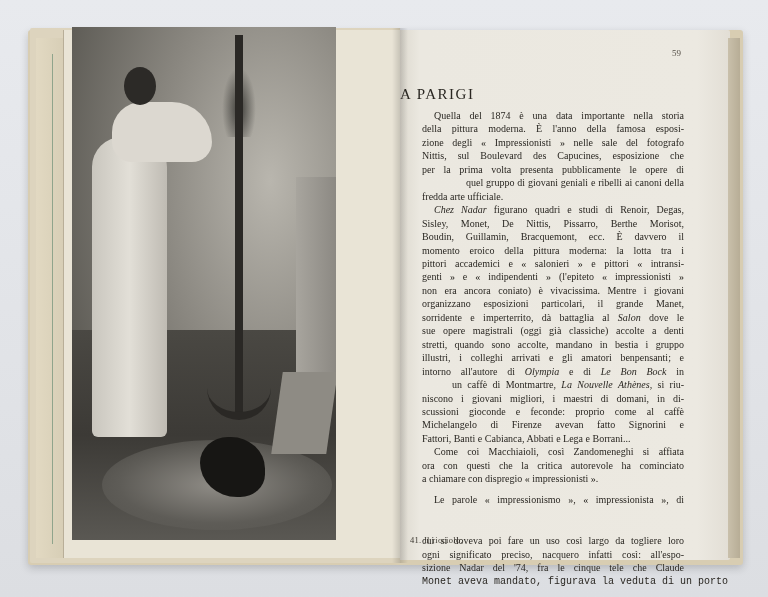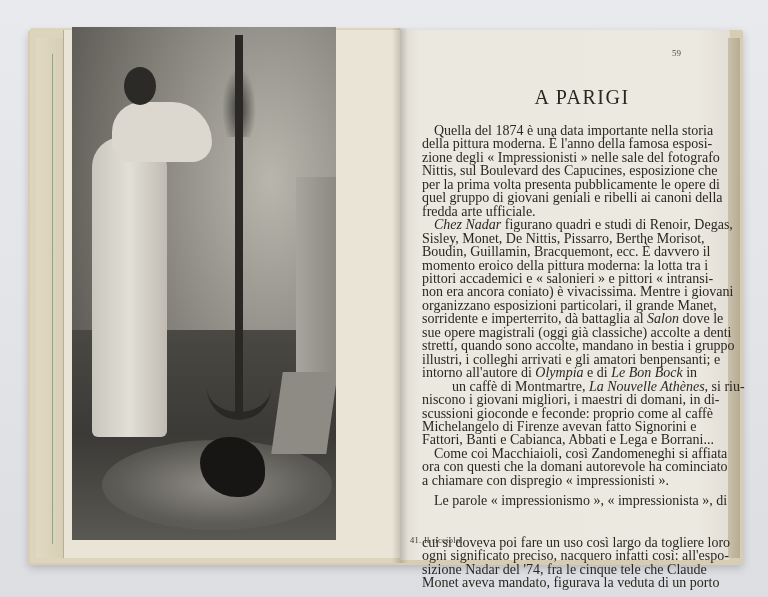--- a/index.html
+++ b/index.html
@@ -105,26 +105,26 @@
     background:linear-gradient(90deg,#c9c0ab,#b7ad96);
   }
   .gutter {
     position:absolute; left:392px; top:28px; width:16px; height:535px;
     background:linear-gradient(90deg,rgba(0,0,0,0) 0%,rgba(0,0,0,0.14) 50%,rgba(0,0,0,0) 100%);
   }
   .page-number {
     position:absolute; left:672px; top:48px; font-size:9px; color:#555048;
   }
   .chapter-title {
-    position:absolute; left:417px; top:86px; width:330px; text-align:center;
-    font-size:20px; letter-spacing:1.5px; color:#2a2722;
+    position:absolute; left:400px; top:86px; width:330px; text-align:left;
+    font-size:15px; letter-spacing:1.5px; color:#2a2722;
   }
   .body-text {
-    position:absolute; left:422px; top:124px; width:262px;
-    font-size:14px; line-height:13.45px; color:#2a2722;
+    position:absolute; left:422px; top:109px; width:262px;
+    font-size:10px; line-height:13.45px; color:#2a2722;
     text-align:justify;
   }
   .body-text p { margin:0; text-indent:12px; }
   .body-text .line { display:block; text-align:justify; text-align-last:justify; white-space:nowrap; }
   .body-text .line.last { text-align-last:left; }
   .body-text em { font-style:italic; }
   .caption {
     position:absolute; left:410px; top:535px; font-size:8.5px; color:#3a362f;
     letter-spacing:0.3px;
   }
@@ -162,49 +162,50 @@
 <div class="page-number">59</div>
 <div class="chapter-title">A PARIGI</div>
 
 <div class="body-text" id="body-text">
     <p>
       <span class="line" style="text-indent: 12px;">Quella del 1874 è una data importante nella storia</span>
       <span class="line" style="text-indent: 0px;">della pittura moderna. È l'anno della famosa esposi-</span>
       <span class="line" style="text-indent: 0px;">zione degli « Impressionisti » nelle sale del fotografo</span>
       <span class="line" style="text-indent: 0px;">Nittis, sul Boulevard des Capucines, esposizione che</span>
       <span class="line" style="text-indent: 0px;">per la prima volta presenta pubblicamente le opere di</span>
-      <span class="line" style="text-indent: 0px;">quel gruppo di giovani geniali e ribelli ai canoni della</span>
+      <span class="line" style="text-indent: 0px; margin-left: 44px;">quel gruppo di giovani geniali e ribelli ai canoni della</span>
       <span class="line last" style="text-indent: 0px;">fredda arte ufficiale.</span>
     </p>
     <p>
       <span class="line" style="text-indent: 12px;"><em>Chez Nadar</em> figurano quadri e studi di Renoir, Degas,</span>
       <span class="line" style="text-indent: 0px;">Sisley, Monet, De Nittis, Pissarro, Berthe Morisot,</span>
       <span class="line" style="text-indent: 0px;">Boudin, Guillamin, Bracquemont, ecc. È davvero il</span>
       <span class="line" style="text-indent: 0px;">momento eroico della pittura moderna: la lotta tra i</span>
       <span class="line" style="text-indent: 0px;">pittori accademici e « salonieri » e pittori « intransi-</span>
+      <span class="line" style="text-indent: 0px;">genti » e « indipendenti » (l'epiteto « impressionisti »</span>
       <span class="line" style="text-indent: 0px;">non era ancora coniato) è vivacissima. Mentre i giovani</span>
       <span class="line" style="text-indent: 0px;">organizzano esposizioni particolari, il grande Manet,</span>
       <span class="line" style="text-indent: 0px;">sorridente e imperterrito, dà battaglia al <em>Salon</em> dove le</span>
       <span class="line" style="text-indent: 0px;">sue opere magistrali (oggi già classiche) accolte a denti</span>
       <span class="line" style="text-indent: 0px;">stretti, quando sono accolte, mandano in bestia i gruppo</span>
       <span class="line" style="text-indent: 0px;">illustri, i colleghi arrivati e gli amatori benpensanti; e</span>
       <span class="line" style="text-indent: 0px;">intorno all'autore di <em>Olympia</em> e di <em>Le Bon Bock</em> in</span>
       <span class="line" style="text-indent: 0px; margin-left: 30px;">un caffè di Montmartre, <em>La Nouvelle Athènes</em>, si riu-</span>
       <span class="line" style="text-indent: 0px;">niscono i giovani migliori, i maestri di domani, in di-</span>
       <span class="line" style="text-indent: 0px;">scussioni gioconde e feconde: proprio come al caffè</span>
       <span class="line" style="text-indent: 0px;">Michelangelo di Firenze avevan fatto Signorini e</span>
       <span class="line last" style="text-indent: 0px;">Fattori, Banti e Cabianca, Abbati e Lega e Borrani...</span>
     </p>
     <p>
       <span class="line" style="text-indent: 12px;">Come coi Macchiaioli, così Zandomeneghi si affiata</span>
-      <span class="line" style="text-indent: 0px;">ora con questi che la domani autorevole ha cominciato</span>
+      <span class="line" style="text-indent: 0px;">ora con questi che la critica autorevole ha cominciato</span>
       <span class="line last" style="text-indent: 0px;">a chiamare con dispregio « impressionisti ».</span>
     </p>
     <p>
       <span class="line" style="text-indent: 12px; margin-top: 7px;">Le parole « impressionismo », « impressionista », di</span>
       <span class="line" style="text-indent: 0px; margin-top: 28px;">cui si doveva poi fare un uso così largo da togliere loro</span>
       <span class="line" style="text-indent: 0px;">ogni significato preciso, nacquero infatti così: all'espo-</span>
       <span class="line" style="text-indent: 0px;">sizione Nadar del '74, fra le cinque tele che Claude</span>
-      <span class="line last" style="text-indent: 0px;">Monet aveva mandato, figurava la veduta di un porto</span>
+      <span class="line last" style="text-indent: 0px; font-family: Liberation Mono, monospace;">Monet aveva mandato, figurava la veduta di un porto</span>
     </p>
   </div>
 
 <div class="caption">41. Il ricciolo.</div>
 
 </body></html>

